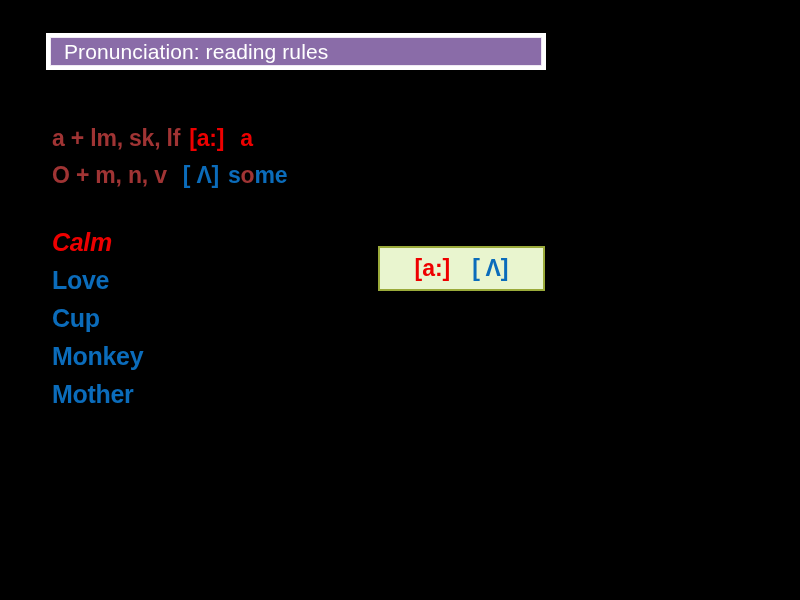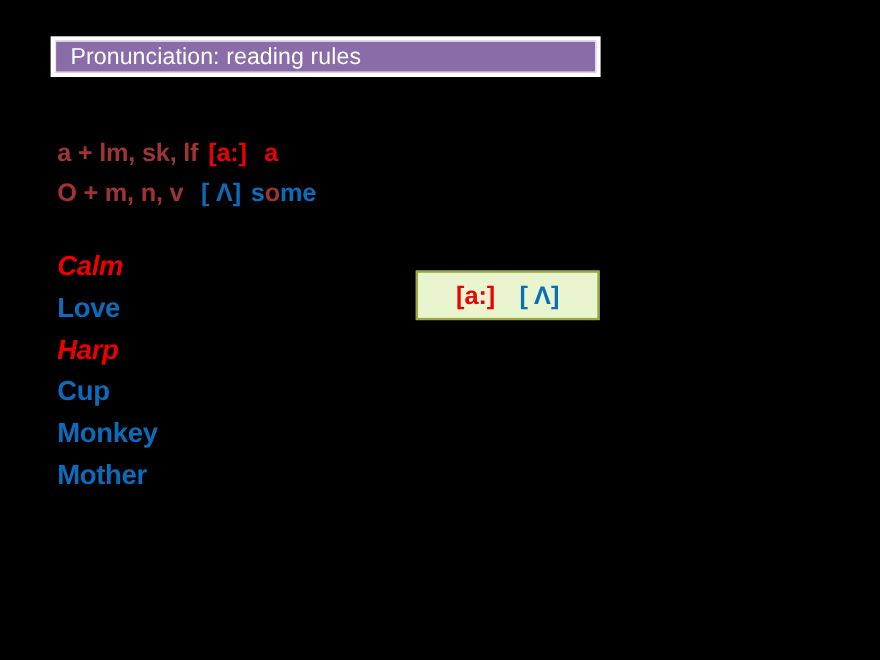--- a/index.html
+++ b/index.html
@@ -151,21 +151,20 @@
 
     <div class="rule-line">
       <span class="rule-dark">O + m, n, v</span><span class="spacer-md"></span><span class="ipa-blue">[ Λ]</span><span class="spacer-sm"></span><span class="word-blue">s</span><span class="rule-dark">o</span><span class="word-blue">me</span>
     </div>
 
   </div>
 
   <div class="word-list">
     <div class="word red">Calm</div>
     <div class="word blue">Love</div>
-    <div class="word red">Harp</div>
     <div class="word blue">Cup</div>
     <div class="word blue">Monkey</div>
     <div class="word blue">Mother</div>
   </div>
 
   <div class="legend-box">
     <span class="legend-item red">[a:]</span>
     <span class="legend-item blue">[ Λ]</span>
   </div>
 

